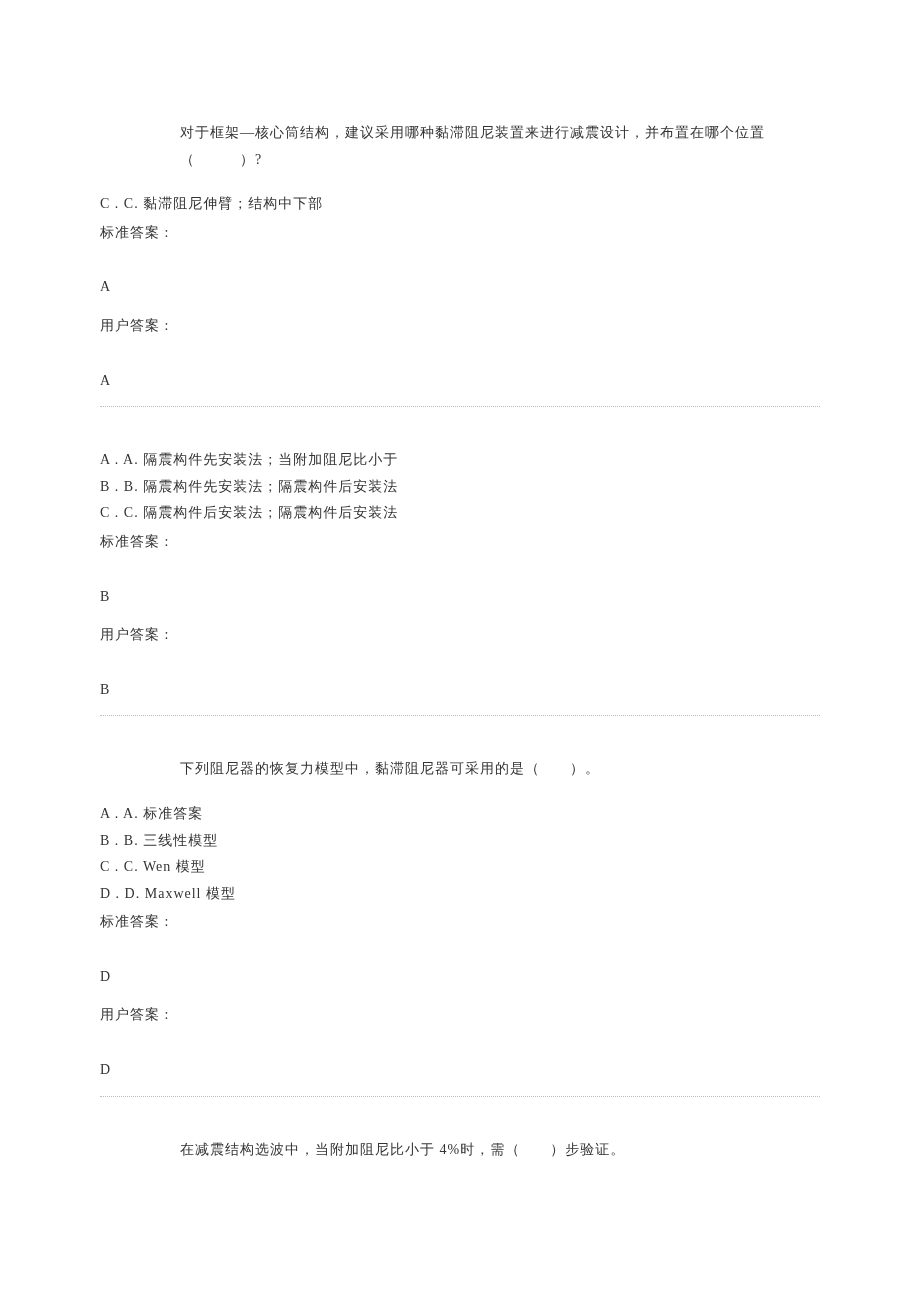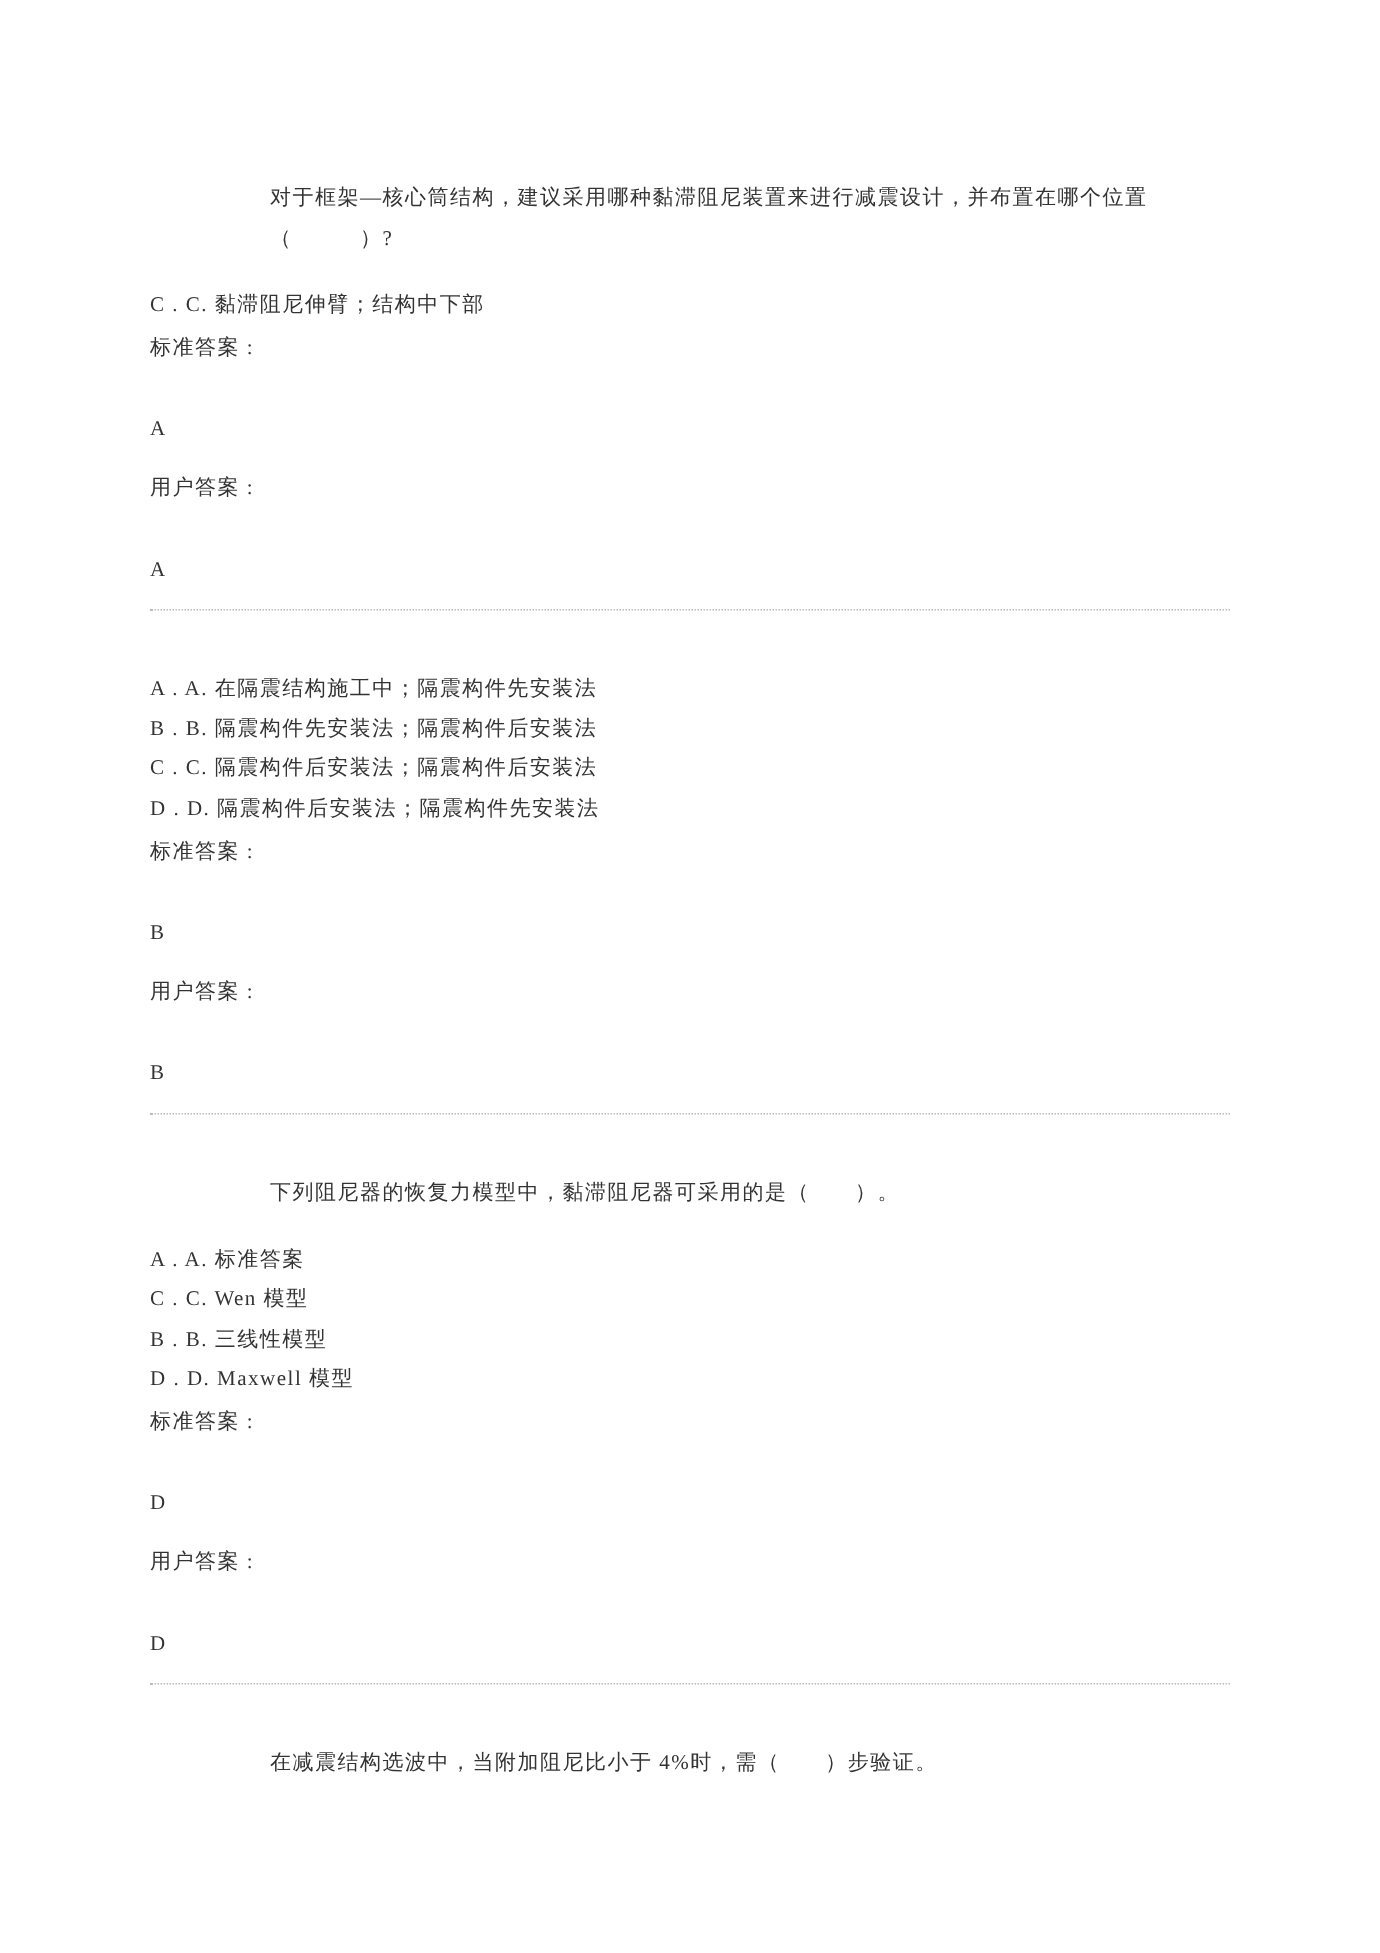--- a/index.html
+++ b/index.html
@@ -47,36 +47,35 @@
   <div class="question-text">对于框架—核心筒结构，建议采用哪种黏滞阻尼装置来进行减震设计，并布置在哪个位置（　　　）?</div>
   <div class="option">C . C. 黏滞阻尼伸臂；结构中下部</div>
   <div class="label-line">标准答案 :</div>
   <div class="answer-value">A</div>
   <div class="label-line">用户答案 :</div>
   <div class="answer-value">A</div>
   <hr class="divider">
 </div>
 
 <div class="question-block">
-  <div class="option">A . A. 在隔震结构施工中；隔震构件先安装法</div>
+  <div class="option">A . A. 隔震构件先安装法；当附加阻尼比小于</div>
   <div class="option">B . B. 隔震构件先安装法；隔震构件后安装法</div>
   <div class="option">C . C. 隔震构件后安装法；隔震构件后安装法</div>
-  <div class="option">D . D. 隔震构件后安装法；隔震构件先安装法</div>
   <div class="label-line">标准答案 :</div>
   <div class="answer-value">B</div>
   <div class="label-line">用户答案 :</div>
   <div class="answer-value">B</div>
   <hr class="divider">
 </div>
 
 <div class="question-block">
   <div class="question-text">下列阻尼器的恢复力模型中，黏滞阻尼器可采用的是（　　）。</div>
   <div class="option">A . A. 标准答案</div>
+  <div class="option">B . B. 三线性模型</div>
   <div class="option">C . C. Wen 模型</div>
-  <div class="option">B . B. 三线性模型</div>
   <div class="option">D . D. Maxwell 模型</div>
   <div class="label-line">标准答案 :</div>
   <div class="answer-value">D</div>
   <div class="label-line">用户答案 :</div>
   <div class="answer-value">D</div>
   <hr class="divider">
 </div>
 
 <div class="question-block">
   <div class="question-text">在减震结构选波中，当附加阻尼比小于 4%时，需（　　）步验证。</div>

